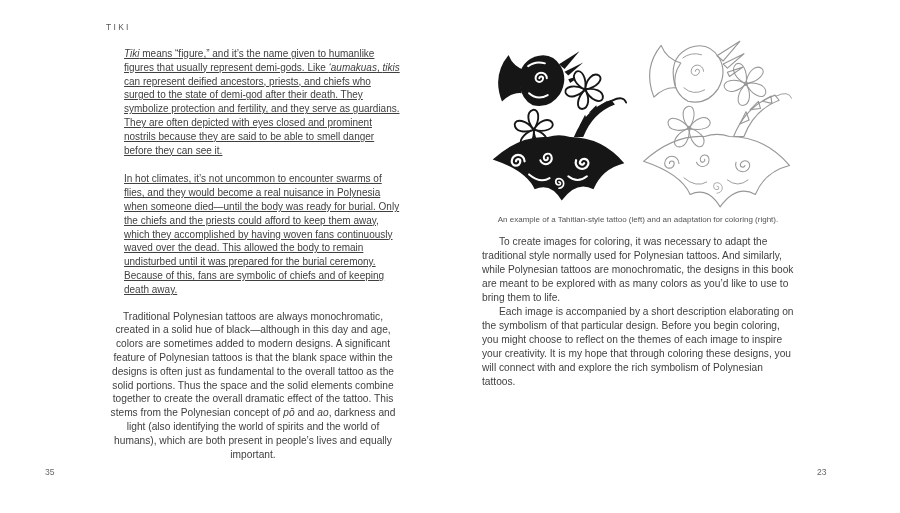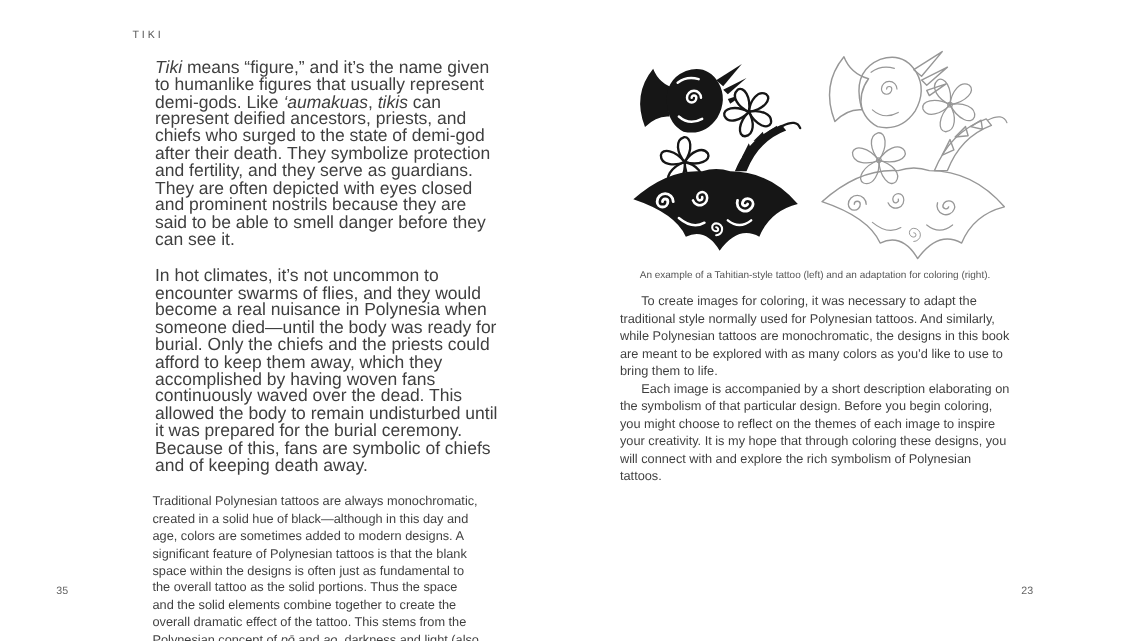--- a/index.html
+++ b/index.html
@@ -15,34 +15,34 @@
   .spread { position: absolute; inset: 0; background: #ffffff; }
 
   
   .left-page { position: absolute; left: 106px; top: 22px; width: 294px; color: #3f3f3f; }
   .kicker {
     font-size: 8.5px; letter-spacing: 2.3px; color: #565656;
     font-weight: 400; margin: 0 0 6px 0;
   }
   .section { margin: 0 0 13px 0; }
   .body-text {
-    font-size: 14px; line-height: 13.8px; color: #3f3f3f;
-    margin: 15px 0 0 18px; letter-spacing: 0px;
+    font-size: 10px; line-height: 13.8px; color: #3f3f3f;
+    margin: 15px 0 0 18px; letter-spacing: 0px; text-decoration: underline;
   }
   .body-text em, .coloring-body em { font-style: italic; }
   .big-heading {
     font-size: 12px; letter-spacing: 2.8px; color: #4a4a4a;
     font-weight: 400; margin: 18px 0 11px 0;
   }
   .coloring-body {
-    font-size: 10.2px; line-height: 13.8px; color: #3f3f3f; margin: 16px;
+    font-size: 10.2px; line-height: 13.8px; color: #3f3f3f; margin: 0; text-align: center;
   }
 
   
-  .right-page { position: absolute; left: 496px; top: 33px; width: 312px; color: #3f3f3f; }
+  .right-page { position: absolute; left: 482px; top: 33px; width: 312px; color: #3f3f3f; }
   .illustrations { position: relative; height: 178px; }
   .tattoo-figure { position: absolute; margin: 0; }
   .tattoo-solid   { left: 6px;  top: 6px; }
   .tattoo-outline { left: 156px; top: 0; }
   .tattoo-solid svg   { width: 140px; height: 170px; }
   .tattoo-outline svg { width: 156px; height: 178px; }
 
   .tattoo-solid .blob { fill: #161616; stroke: none; }
   .tattoo-solid .spir { fill: none; stroke: #ffffff; stroke-width: 2.1; stroke-linecap: round; }
   .tattoo-solid .whip { fill: none; stroke: #161616; stroke-width: 2; stroke-linecap: round; }

